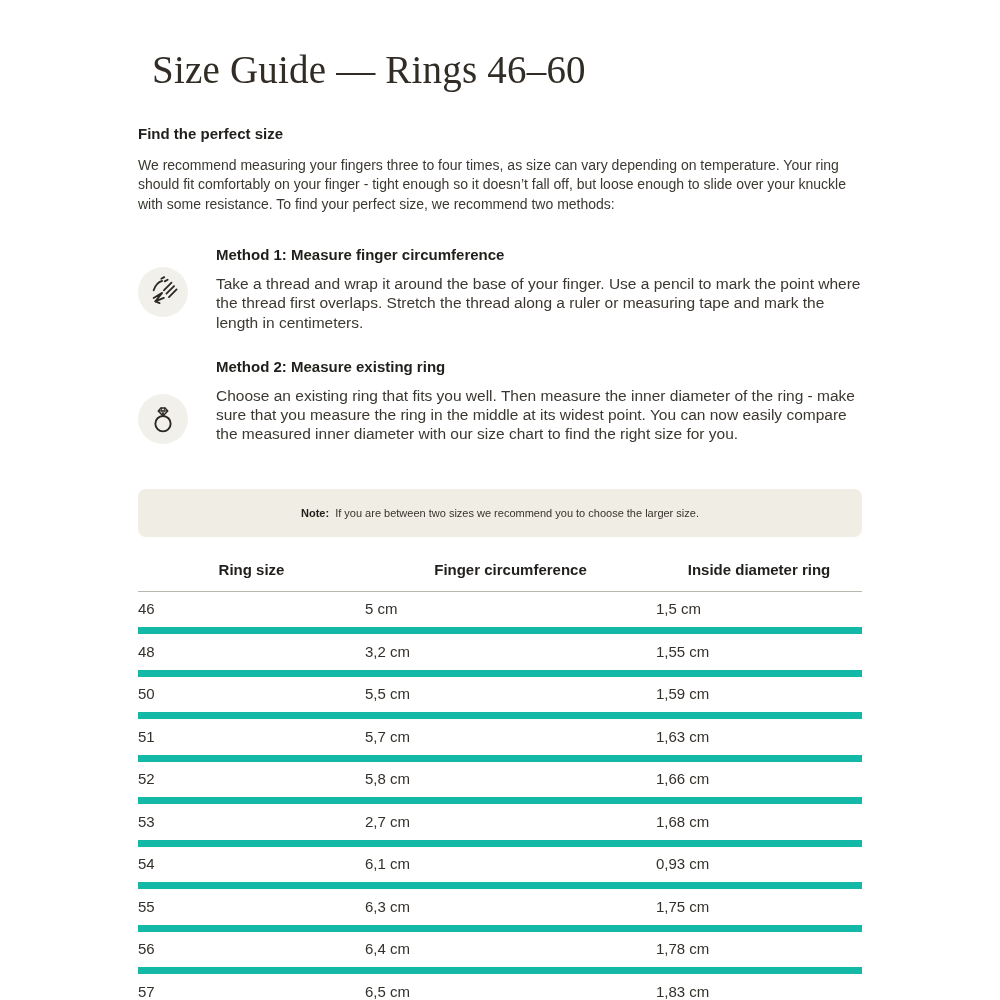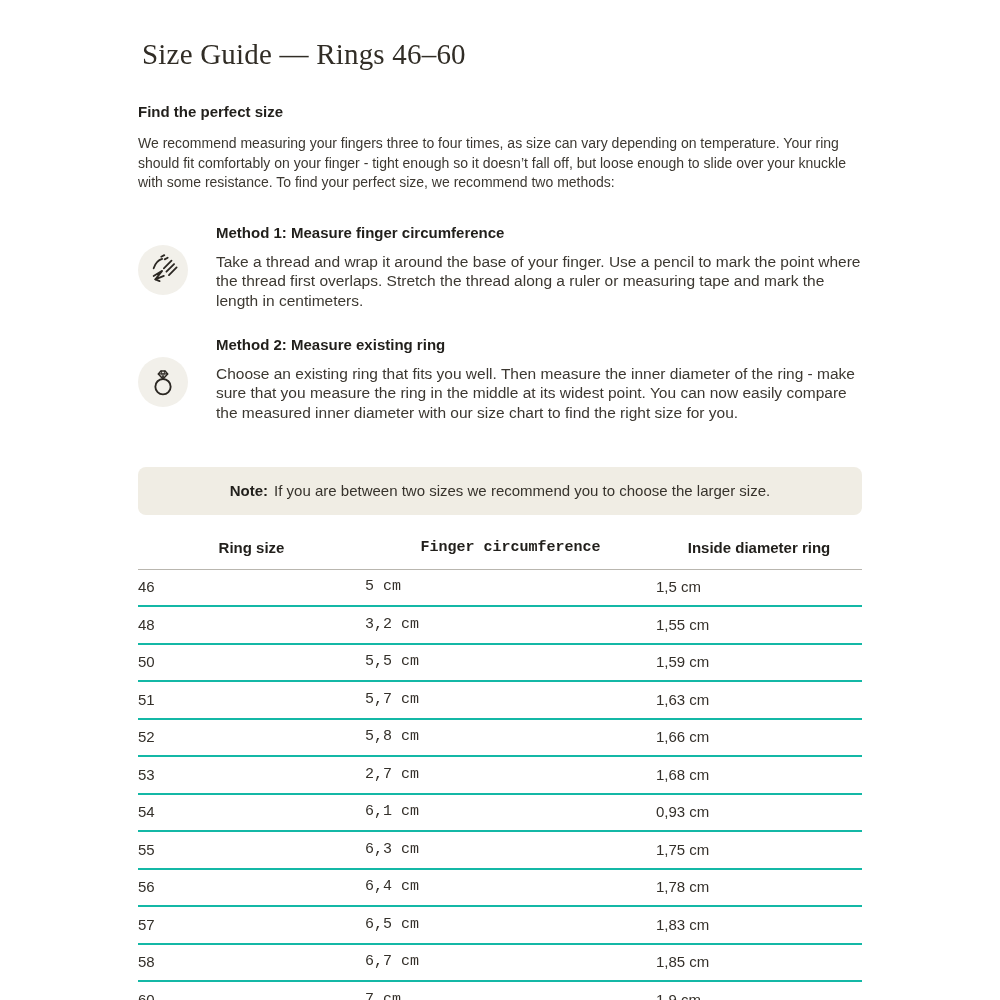--- a/index.html
+++ b/index.html
@@ -12,43 +12,43 @@
     color: #3c3831;
     overflow: hidden;
   }
   .content {
     width: 1000px;
     padding: 33px 138px 0 138px;
   }
   .page-title {
     font-family: "Liberation Serif", "DejaVu Serif", serif;
     font-weight: 400;
-    font-size: 29px;
+    font-size: 39px;
     line-height: 1.18;
     letter-spacing: 0.2px;
     color: #312d26;
-    margin: 4px;
+    margin: 14px;
   }
   .subtitle {
     font-size: 15px;
     font-weight: 700;
     color: #211f1b;
     margin-top: 32px;
   }
   .intro {
     font-size: 14px;
     line-height: 19.3px;
     max-width: 716px;
   }
   .methods { margin-top: 31px; }
   .method {
     display: flex;
     align-items: flex-start;
   }
-  .method + .method { margin-top: 25px; }
+  .method + .method { margin-top: 25px; align-items: flex-end; }
   .method-icon-wrap {
     flex: 0 0 50px;
     width: 50px;
     height: 50px;
     border-radius: 50%;
     background: #f2f0ea;
     margin-top: 22px;
     margin-right: 28px;
     display: flex;
     align-items: center;
@@ -69,45 +69,45 @@
   }
   .note-banner {
     margin-top: 45px;
     width: 724px;
     height: 48px;
     background: #f0ede4;
     border-radius: 8px;
     display: flex;
     align-items: center;
     justify-content: center;
-    font-size: 15px;
+    font-size: 11px;
     color: #37332c;
   }
   .note-label { font-weight: 700; margin-right: 6px; color: #211f1b; }
   table.size-table {
     margin-top: 24px;
     width: 724px;
     border-collapse: collapse;
   }
   .size-table th {
     text-align: center;
     font-size: 15px;
     font-weight: 700;
     color: #211f1b;
     padding: 0 0 13px 0;
     border-bottom: 1px solid #b9b6af;
   }
   .size-table th:nth-child(1), .size-table td:nth-child(1) { width: 227px; }
-  .size-table th:nth-child(2), .size-table td:nth-child(2) { width: 291px; font-family: Liberation Mono, monospace; }
+  .size-table th:nth-child(2), .size-table td:nth-child(2) { width: 291px; }
   .size-table td {
     font-size: 15px;
     color: #34302a;
     padding: 8.5px 0;
     line-height: 18.5px;
-    border-bottom: 2px solid #14b8a6;
+    border-bottom: 7px solid #14b8a6;
   }
   .size-table tbody tr:last-child td { border-bottom: none; }
   .icon-svg { display: block; }
 </style>
 </head>
 <body>
 
 <div class="content">
 
   <h1 class="page-title">Size Guide — Rings 46–60</h1>

